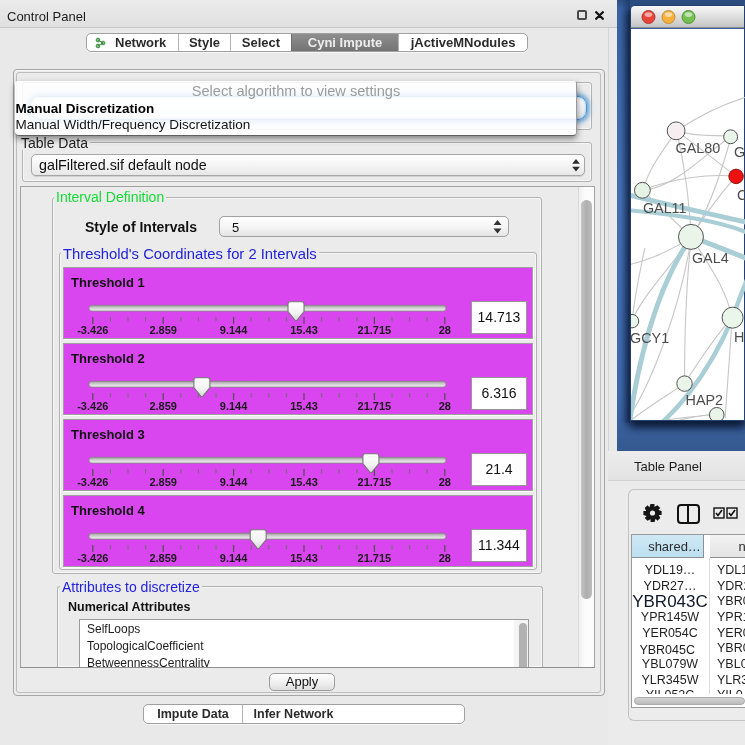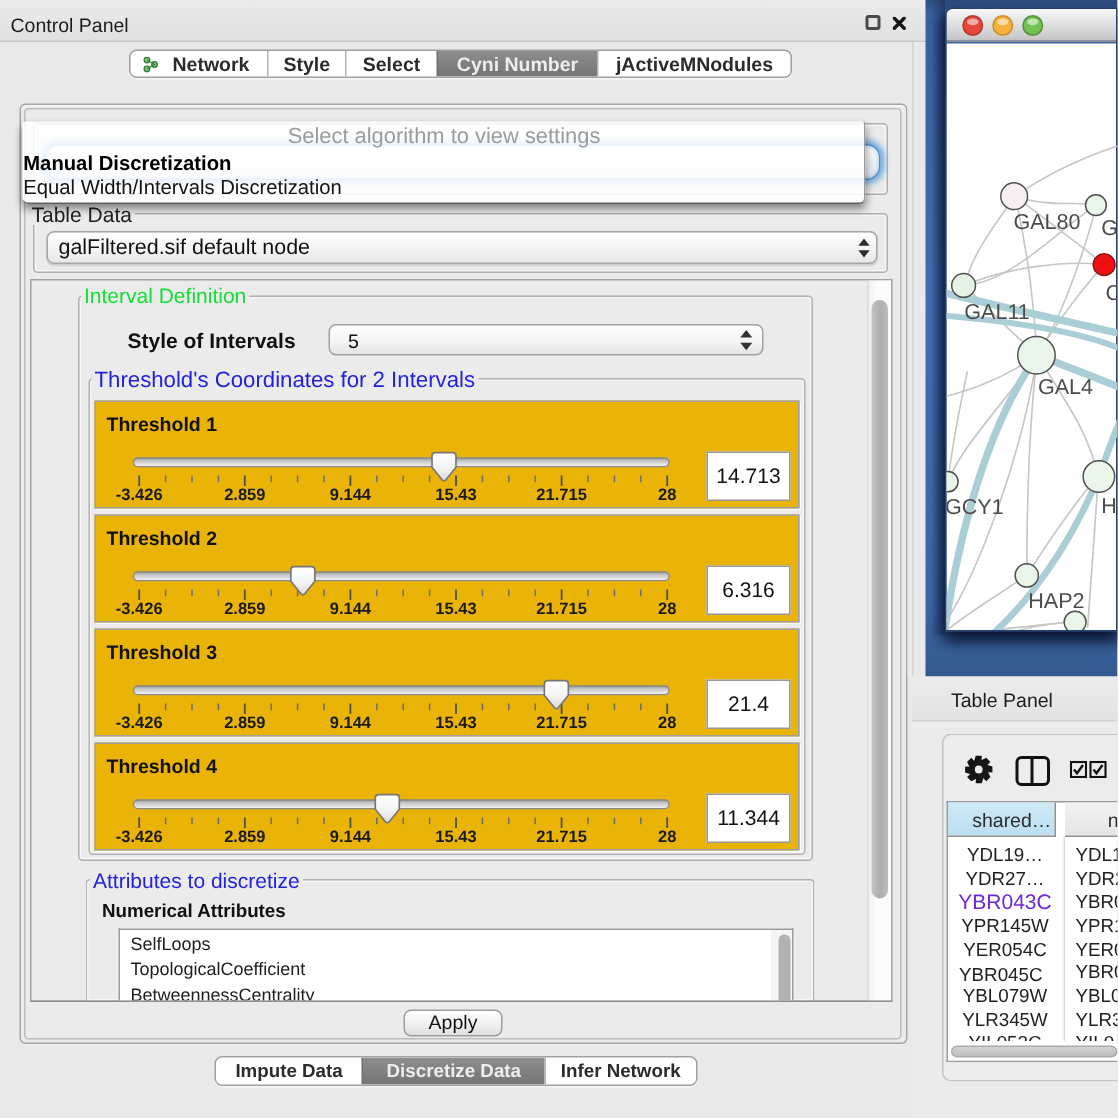--- a/index.html
+++ b/index.html
@@ -4,41 +4,41 @@
 html,body{width:745px;height:745px;overflow:hidden;}
 body{position:relative;font-family:"Liberation Sans",sans-serif;background:#e9e9e9;}
 .a{position:absolute;}
 .grp{position:absolute;border:1px solid #b2b2b2;border-radius:3px;box-shadow:inset 0 0 0 1px rgba(255,255,255,.55);}
 .gt{position:absolute;background:#ebebeb;padding:0 2px;font-size:14px;line-height:14px;white-space:nowrap;}
 .cb{position:absolute;background:linear-gradient(#ffffff,#f2f2f2 60%,#e7e7e7);border:1px solid #a6a6a6;border-radius:5px;box-shadow:0 1px 1px rgba(0,0,0,.12);}
 .seg{position:absolute;display:flex;background:#fff;border:1px solid #a0a0a0;border-radius:5px;overflow:hidden;box-shadow:0 1px 0 rgba(255,255,255,.6);}
 .seg>div{display:flex;align-items:center;justify-content:center;font-weight:bold;color:#2b2b2b;border-left:1px solid #b4b4b4;white-space:nowrap;}
 .seg>div:first-child{border-left:none;}
 .seg>div.sel{background:linear-gradient(#8e8e8e,#747474);color:#ededed;border-left-color:#6f6f6f;}
-.thr{position:absolute;left:63px;width:470px;height:72px;background:#eab308;border:1px solid #a0a0a0;box-shadow:1px 1px 0 rgba(255,255,255,.8);}
+.thr{position:absolute;left:63px;width:470px;height:72px;background:#d946ef;border:1px solid #a0a0a0;box-shadow:1px 1px 0 rgba(255,255,255,.8);}
 .tt{position:absolute;left:7px;top:7px;font-weight:bold;font-size:13px;color:#111;}
 .vb{position:absolute;left:407px;top:33px;width:56px;height:33px;background:#fff;border:1px solid #979797;text-align:center;line-height:31px;font-size:14px;color:#111;}
 </style></head><body>
 
 <div class="a" style="left:0;top:0;width:617px;height:28px;background:linear-gradient(#ebebeb,#e0e0e0);border-bottom:1px solid #c6c6c6;"></div>
 <div class="a" style="left:7px;top:8.5px;font-size:13px;color:#1c1c1c;">Control Panel</div>
 <div class="a" style="left:577px;top:10px;width:10px;height:10px;border:2px solid #4a4a4a;border-radius:2px;"></div>
 <svg class="a" style="left:595px;top:11px;" width="9" height="9">
     <path d="M1.2 1.2 L7.8 7.8 M7.8 1.2 L1.2 7.8" stroke="#151515" stroke-width="2.3" stroke-linecap="round"></path>
   </svg>
 <div class="seg" style="left:86px;top:33px;width:442px;height:19px;font-size:13px;">
 <div style="width:91px;justify-content:flex-start;padding-left:8px;align-items:center;"><svg width="11" height="12" viewBox="0 0 13 13" style="margin-right:9px;">
         <circle cx="3.5" cy="3" r="2.2" fill="#7ec87e" stroke="#2e7d32" stroke-width="1"></circle>
         <circle cx="3.5" cy="10" r="2.2" fill="#7ec87e" stroke="#2e7d32" stroke-width="1"></circle>
         <circle cx="9.5" cy="6.5" r="2.2" fill="#7ec87e" stroke="#2e7d32" stroke-width="1"></circle>
         <path d="M3.5 3 L9.5 6.5 L3.5 10" fill="none" stroke="#2e7d32" stroke-width="1"></path>
       </svg>Network</div>
 <div style="width:52px;">Style</div>
 <div style="width:61px;">Select</div>
-<div class="sel" style="width:107px;">Cyni Number</div>
+<div class="sel" style="width:107px;">Cyni Impute</div>
 <div style="width:129px;">jActiveMNodules</div>
 </div>
 <div class="a" style="left:13px;top:69px;width:592px;height:627px;background:#ebebeb;border:1px solid #a5a5a5;border-radius:4px;box-shadow:inset 0 1px 0 #f8f8f8;"></div>
 <div class="a" style="left:16px;top:72px;width:585px;height:621px;background:#ebebeb;border:1px solid #bdbdbd;border-radius:3px;"></div>
 <div class="grp" style="left:22px;top:82px;width:570px;height:48px;"></div>
 <div class="gt" style="left:23px;top:76px;font-weight:bold;color:#949494;margin-top:27px;">Discretization Algorithm</div>
 <div class="a" style="left:30px;top:96px;width:557px;height:24px;border-radius:9px;background:linear-gradient(#ffffff,#eef2f6 55%,#dde4ec);border:1.5px solid #4a8fd0;box-shadow:0 0 4px 2.5px rgba(85,155,215,.85), inset 0 0 3px rgba(85,155,215,.6);"></div>
 <div class="grp" style="left:22px;top:142px;width:570px;height:40px;"></div>
 <div class="gt" style="left:19px;top:136px;color:#222;">Table Data</div>
 <div class="cb" style="left:31px;top:154px;width:554px;height:22px;"></div>
@@ -266,27 +266,26 @@
 <div class="a" style="left:68px;top:600px;font-weight:bold;font-size:12.5px;color:#111;">Numerical Attributes</div>
 <div class="a" style="left:79px;top:619px;width:450px;height:48px;background:#fff;border:1px solid #9a9a9a;border-bottom:none;overflow:hidden;">
     <div style="position:absolute;left:7px;top:0.5px;font-size:12px;color:#1d1d1d;line-height:17.4px;">SelfLoops<br>TopologicalCoefficient<br>BetweennessCentrality</div>
     <div style="position:absolute;right:0;top:0;width:14px;height:48px;background:#f4f4f4;"></div>
     <div style="position:absolute;right:1.5px;top:3px;width:7.5px;height:45px;background:#b2b2b2;border-radius:4px 4px 0 0;"></div>
   </div>
 <div class="a" style="left:20px;top:667px;width:575px;height:1px;background:#8f8f8f;"></div>
 <div class="a" style="left:269px;top:673px;width:66px;height:17.5px;background:linear-gradient(#fefefe,#f0f0f0 55%,#dedede);border:1px solid #9d9d9d;border-radius:5px;text-align:center;line-height:16px;font-size:13px;color:#111;">Apply</div>
 <div class="seg" style="left:143px;top:703.5px;width:322px;height:20.5px;font-size:12.5px;">
 <div style="width:98px;">Impute Data</div>
-<div class="sel" style="width:122px;">Discretize Data</div>
 <div style="width:102px;">Infer Network</div>
 </div>
 <div class="a" style="left:15px;top:81px;width:562px;height:55px;background:rgba(255,255,255,0.87);border-radius:2px 2px 4px 4px;border-bottom:1px solid #606060;border-right:1px solid #9a9a9a;box-shadow:0 3px 6px rgba(0,0,0,0.45);"></div>
 <div class="a" style="left:15px;top:84px;width:562px;height:16px;font-size:14.6px;color:#9b9b9b;text-align:center;line-height:15px;">Select algorithm to view settings</div>
 <div class="a" style="left:15.5px;top:100.5px;height:16px;font-weight:bold;font-size:13.5px;color:#000;line-height:15px;">Manual Discretization</div>
-<div class="a" style="left:15.5px;top:116.5px;height:16px;font-size:13.5px;color:#131313;line-height:15px;">Equal Width/Intervals Discretization</div>
+<div class="a" style="left:15.5px;top:116.5px;height:16px;font-size:13.5px;color:#131313;line-height:15px;">Manual Width/Frequency Discretization</div>
 <svg class="a" style="left:610px;top:363px;" width="6" height="9">
     <path d="M5 0 L1 4.5 L5 9" fill="none" stroke="#9a9a9a" stroke-width="1.2"></path>
   </svg>
 <div class="a" style="left:605px;top:29px;width:12px;height:422px;background:#e9e9e9;"></div>
 <div class="a" style="left:608px;top:28px;width:1px;height:424px;background:#d4d4d4;"></div>
 <div class="a" style="left:617px;top:0;width:128px;height:451px;background:linear-gradient(180deg,#2c4d7e 0%,#3a62a2 2%,#4470b2 45%,#3e68aa 88%,#35598f 100%);"></div>
 <div class="a" style="left:621px;top:0;width:9px;height:423px;background:linear-gradient(90deg,rgba(15,35,70,0) 0%,rgba(15,35,70,0.4) 100%);"></div>
 <div class="a" style="left:630px;top:5px;width:115px;height:416px;border:1px solid #24406d;border-radius:5px 0 0 0;box-shadow:-3px 4px 9px rgba(8,20,45,0.5), 3px 4px 9px rgba(8,20,45,0.45), 0 6px 9px rgba(5,15,35,0.65);overflow:hidden;">
     <div style="position:absolute;left:0;top:0;width:100%;height:22px;background:linear-gradient(#f8f8f8,#cdcdcd 85%,#c2c2c2);border-bottom:1px solid #8f8f8f;"></div>
     <svg style="position:absolute;left:0;top:0;" width="116" height="22">
@@ -371,21 +370,21 @@
     <rect x="1" y="1" width="10" height="10" fill="none" stroke="#111" stroke-width="1.4"></rect>
     <path d="M3 6 L5 8.5 L9 3" fill="none" stroke="#111" stroke-width="1.6"></path>
   </svg>
 <div class="a" style="left:631px;top:534px;width:114px;height:174px;border:1px solid #9a9a9a;border-right:none;background:#fff;"></div>
 <div class="a" style="left:632px;top:535px;width:72px;height:23px;background:linear-gradient(#cfe9f5,#bcdff0);border-right:1px solid #8f8f8f;border-bottom:1px solid #8f8f8f;text-align:center;line-height:23px;font-size:13px;color:#2c2c2c;padding-left:14px;">shared…</div>
 <div class="a" style="left:709.5px;top:535px;width:35.5px;height:23px;background:linear-gradient(#f2f2f2,#e4e4e4);border-bottom:1px solid #8f8f8f;font-size:13px;color:#2c2c2c;line-height:23px;padding-left:29px;">n</div>
 <div class="a" style="left:632px;top:562.8px;width:76px;height:15.7px;text-align:center;font-size:12.5px;color:#1f1f1f;line-height:15.7px;">YDL19…</div>
 <div class="a" style="left:717px;top:562.8px;height:15.7px;font-size:12.5px;color:#1f1f1f;line-height:15.7px;">YDL1</div>
 <div class="a" style="left:632px;top:578.5px;width:76px;height:15.7px;text-align:center;font-size:12.5px;color:#1f1f1f;line-height:15.7px;">YDR27…</div>
 <div class="a" style="left:717px;top:578.5px;height:15.7px;font-size:12.5px;color:#1f1f1f;line-height:15.7px;">YDR2</div>
-<div class="a" style="left:632px;top:594.2px;width:76px;height:15.7px;text-align:center;font-size:14px;color:#6d28d9;line-height:15.7px;">YBR043C</div>
+<div class="a" style="left:632px;top:594.2px;width:76px;height:15.7px;text-align:center;font-size:17px;color:#0f172a;line-height:15.7px;">YBR043C</div>
 <div class="a" style="left:717px;top:594.2px;height:15.7px;font-size:12.5px;color:#1f1f1f;line-height:15.7px;">YBR0</div>
 <div class="a" style="left:632px;top:609.9px;width:76px;height:15.7px;text-align:center;font-size:12.5px;color:#1f1f1f;line-height:15.7px;">YPR145W</div>
 <div class="a" style="left:717px;top:609.9px;height:15.7px;font-size:12.5px;color:#1f1f1f;line-height:15.7px;">YPR1</div>
 <div class="a" style="left:632px;top:625.6px;width:76px;height:15.7px;text-align:center;font-size:12.5px;color:#1f1f1f;line-height:15.7px;">YER054C</div>
 <div class="a" style="left:717px;top:625.6px;height:15.7px;font-size:12.5px;color:#1f1f1f;line-height:15.7px;">YER0</div>
 <div class="a" style="left:632px;top:643px;width:63px;height:15.7px;text-align:right;font-size:12.5px;color:#1f1f1f;line-height:15.7px;">YBR045C</div>
 <div class="a" style="left:717px;top:641.3px;height:15.7px;font-size:12.5px;color:#1f1f1f;line-height:15.7px;">YBR0</div>
 <div class="a" style="left:632px;top:657.0px;width:76px;height:15.7px;text-align:center;font-size:12.5px;color:#1f1f1f;line-height:15.7px;">YBL079W</div>
 <div class="a" style="left:717px;top:657.0px;height:15.7px;font-size:12.5px;color:#1f1f1f;line-height:15.7px;">YBL0</div>
 <div class="a" style="left:632px;top:672.7px;width:76px;height:15.7px;text-align:center;font-size:12.5px;color:#1f1f1f;line-height:15.7px;">YLR345W</div>

